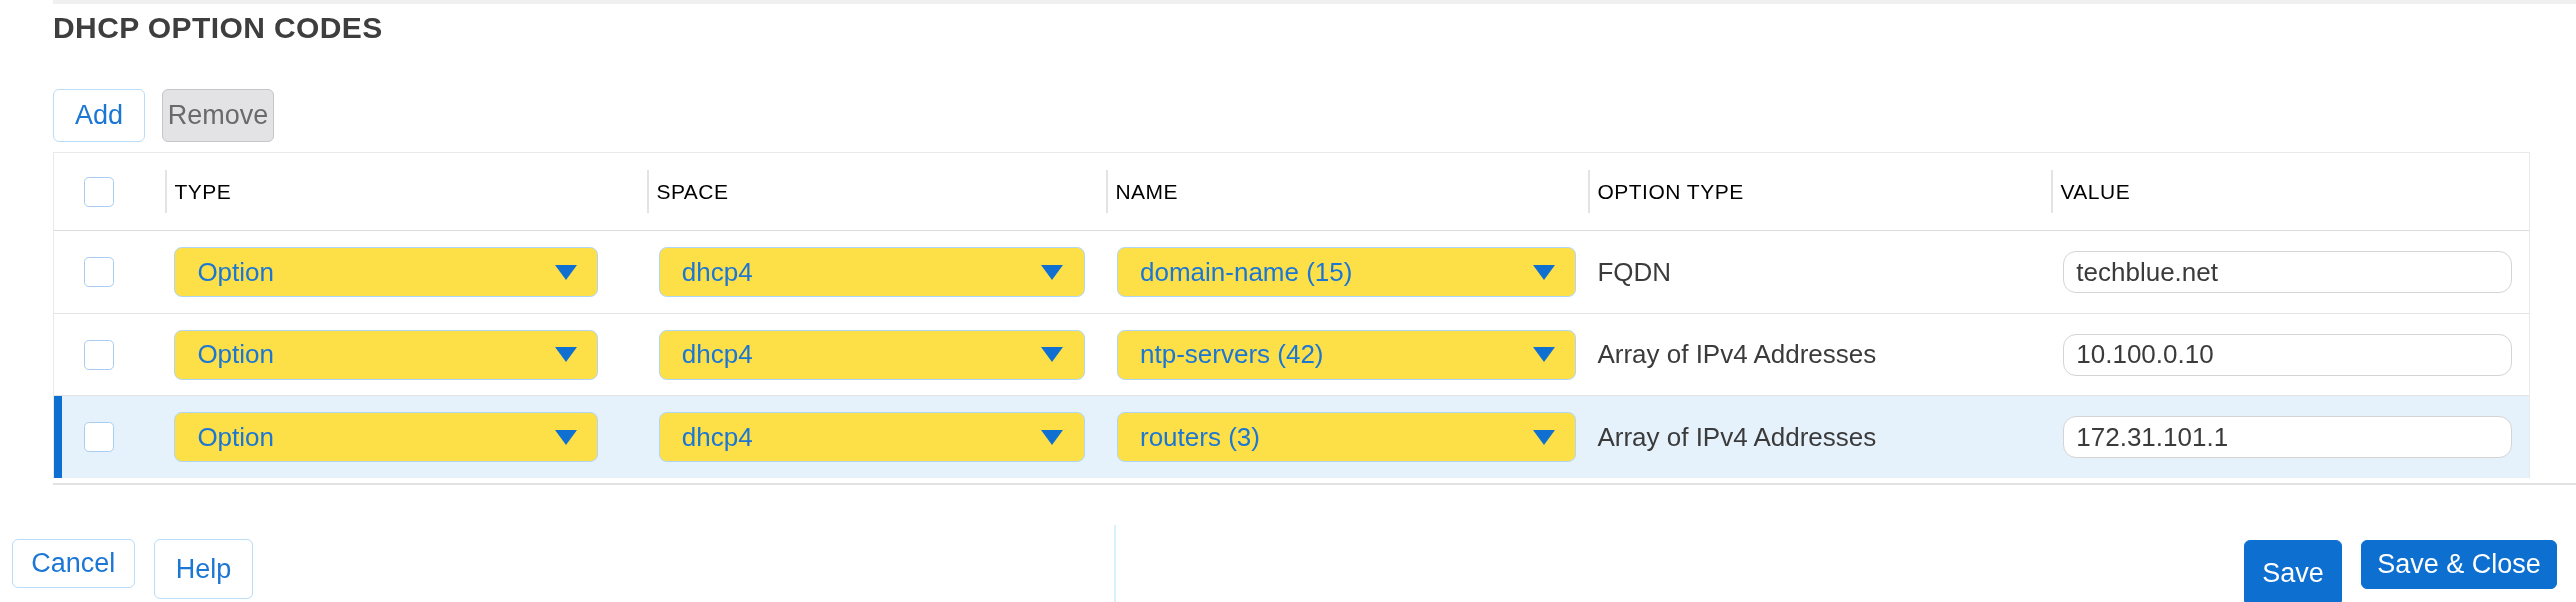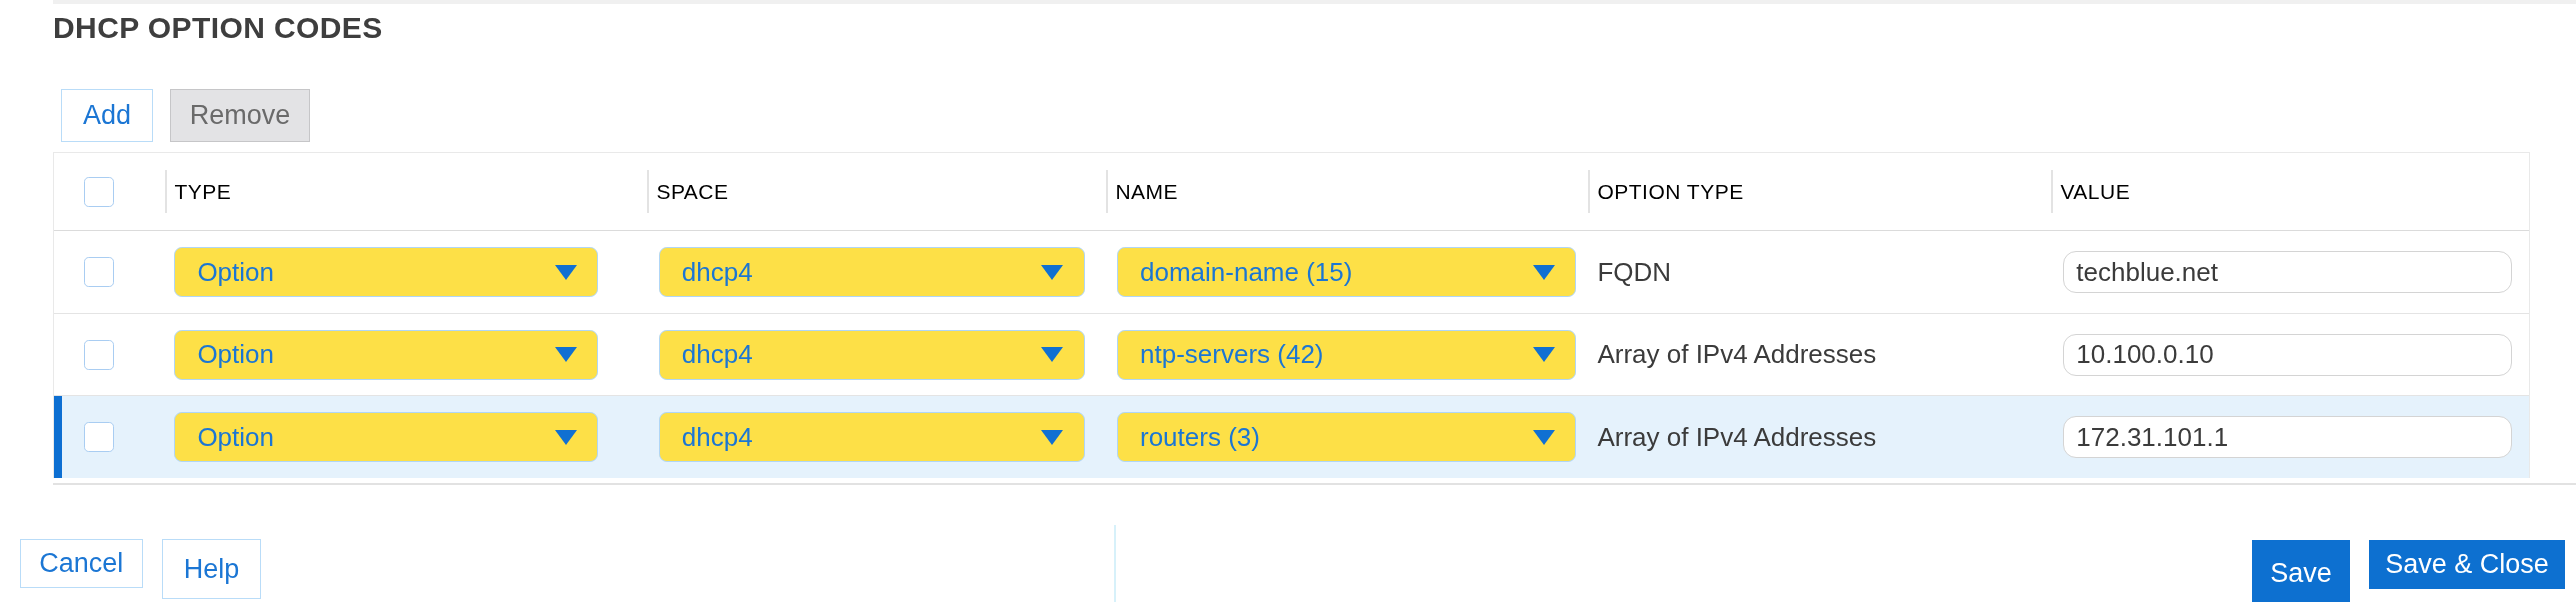--- a/index.html
+++ b/index.html
@@ -6,26 +6,26 @@
   html,body { width:2576px; height:602px; background:#ffffff; overflow:hidden;
               font-family:"Liberation Sans", sans-serif; }
 
   .top-strip { position:absolute; left:53px; top:0; width:2523px; height:3.9px; background:#f0f0f0; }
 
   .page-title { position:absolute; left:53px; top:11px; font-size:30px; font-weight:700;
                 color:#3e3e3e; letter-spacing:0.4px; }
 
   
   .btn { display:flex; align-items:center; justify-content:center; cursor:pointer;
-         font-size:27px; border-radius:0;margin-left:8px; }
+         font-size:27px; border-radius:6px; }
   .btn-outline { background:#ffffff; border:1.6px solid #b9dcf8; color:#1b76d4; }
   .btn-disabled { background:#e3e3e5; border:1.6px solid #c6c6c8; color:#6a6a6a; }
   .btn-primary { background:#0d70d0; border:1.6px solid #0d70d0; color:#ffffff; }
   .add-btn    { position:absolute; left:53px;  top:89px; width:92px; height:53px; }
-  .remove-btn { position:absolute; left:162px; top:89px; width:140px; height:53px; }
+  .remove-btn { position:absolute; left:162px; top:89px; width:112px; height:53px; }
 
   
   .table { position:absolute; left:53px; top:152px; width:2477px; background:#fff;
            border:1.6px solid #e9e9e9; border-bottom:none; }
   .grid-cols { display:grid; grid-template-columns:111px 482px 459px 482px 463px 477px; }
   .thead { height:78px; align-items:center; border-bottom:1.6px solid #dbdbdb; }
   .th { position:relative; height:100%; display:flex; align-items:center;
         padding-left:9.4px; font-size:21px; color:#000000; letter-spacing:0.5px; }
   .th:not(:first-child)::before { content:""; position:absolute; left:0; top:17px; bottom:17px;
         width:1.6px; background:#e3e3e3; }

